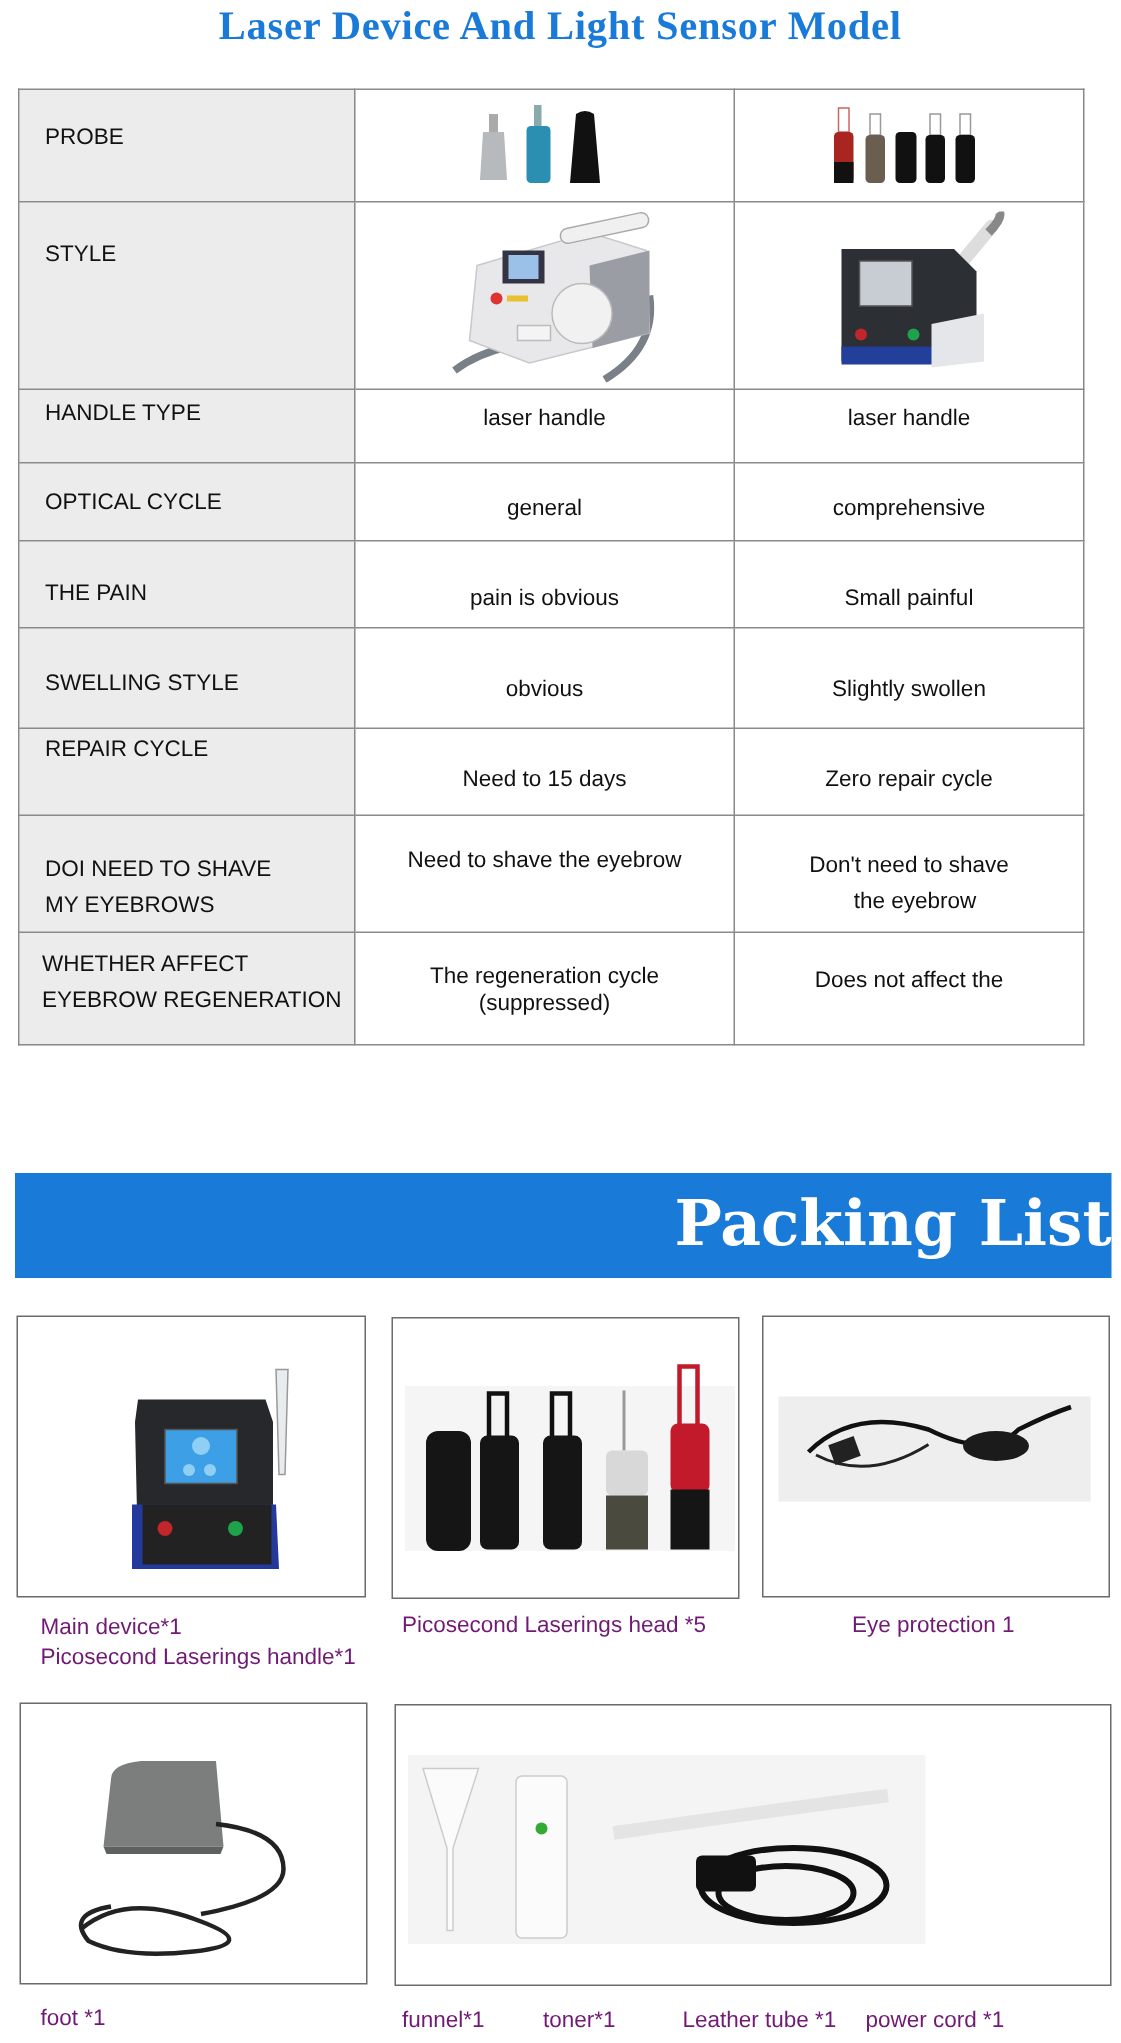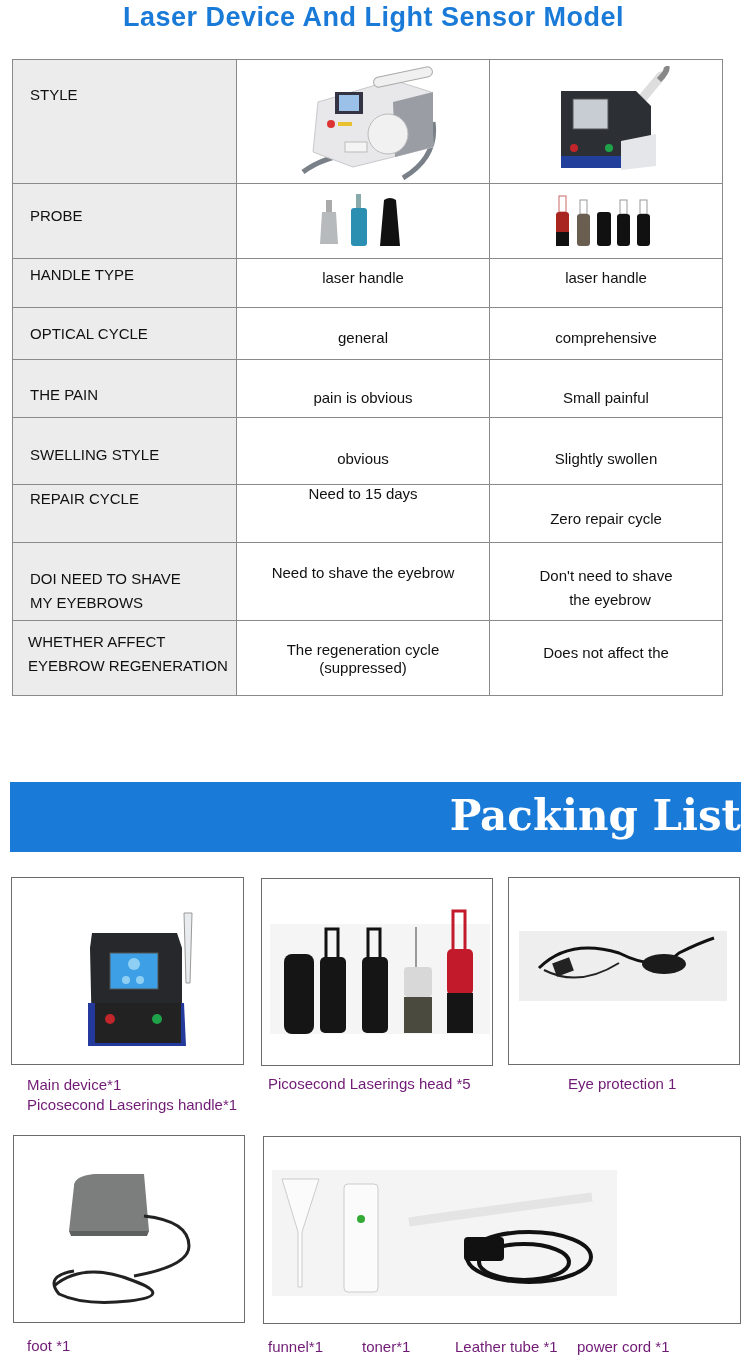--- a/index.html
+++ b/index.html
@@ -1,34 +1,60 @@
 <!DOCTYPE html>
 <html><head>
 <meta charset="utf-8">
 <style>
   * { box-sizing: border-box; margin: 0; padding: 0; }
   body { width: 747px; height: 1362px; background: #ffffff; font-family: "Liberation Sans", sans-serif; color: #111; position: relative; overflow: hidden; }
-  .title { position: absolute; top: 2px; left: 0; width: 747px; text-align: center; font-family: Liberation Sans, sans-serif; font-weight: bold; font-size: 27px; color: #1a7ad8; letter-spacing: 0.5px; }
+  .title { position: absolute; top: 2px; left: 0; width: 747px; text-align: center; font-family: Liberation Serif, serif; font-weight: bold; font-size: 27px; color: #1a7ad8; letter-spacing: 0.5px; }
   table.cmp { position: absolute; left: 12px; top: 59px; width: 711px; border-collapse: collapse; }
   table.cmp td { border: 1px solid #8a8a8a; font-size: 15px; vertical-align: top; }
   td.lbl { background: #ececec; width: 224px; font-size: 14px; padding-left: 17px; padding-top: 0; line-height: 24px; }
   td.val { text-align: center; width: 253px; }
   td.val2 { text-align: center; }
   .banner { position: absolute; left: 10px; top: 782px; width: 731px; height: 70px; background: #1a7ad8; color: #fff; text-align: right; font-family: "DejaVu Serif", serif; font-weight: bold; font-size: 42px; line-height: 68px; }
   .pk { position: absolute; border: 1px solid #6b6b6b; background: #fff; overflow: hidden; }
   .cap { position: absolute; font-size: 15px; color: #701a75; line-height: 20px; }
 </style>
 </head>
 <body>
 
 <div class="title">Laser Device And Light Sensor Model</div>
 
 <table class="cmp">
   <tbody>
-      <tr style="height:122px">
+      <tr style="height:75px">
+    <td class="lbl" style="padding-top:20px">PROBE</td>
+    <td class="val">
+      <svg width="90" height="60" viewBox="0 0 90 60" style="margin-top:8px">
+        <rect x="8" y="8" width="6" height="14" fill="#aaa"></rect>
+        <path d="M4 20 L18 20 L20 52 L2 52 Z" fill="#b7babd"></path>
+        <rect x="38" y="2" width="5" height="16" fill="#8aa"></rect>
+        <rect x="33" y="16" width="16" height="38" rx="3" fill="#2a8fb0"></rect>
+        <path d="M66 8 Q72 4 78 8 L82 54 L62 54 Z" fill="#111"></path>
+      </svg>
+    </td>
+    <td class="val2">
+      <svg width="110" height="60" viewBox="0 0 110 60" style="margin-top:8px">
+        <rect x="8" y="4" width="7" height="16" fill="none" stroke="#c66"></rect>
+        <rect x="5" y="20" width="13" height="34" rx="3" fill="#a82520"></rect>
+        <rect x="5" y="40" width="13" height="14" fill="#111"></rect>
+        <rect x="29" y="8" width="7" height="14" fill="none" stroke="#999"></rect>
+        <rect x="26" y="22" width="13" height="32" rx="3" fill="#6a5e50"></rect>
+        <rect x="46" y="20" width="14" height="34" rx="3" fill="#111"></rect>
+        <rect x="69" y="8" width="7" height="14" fill="none" stroke="#999"></rect>
+        <rect x="66" y="22" width="13" height="32" rx="3" fill="#111"></rect>
+        <rect x="89" y="8" width="7" height="14" fill="none" stroke="#999"></rect>
+        <rect x="86" y="22" width="13" height="32" rx="3" fill="#111"></rect>
+      </svg>
+    </td>
+  </tr>
+  <tr style="height:122px">
     <td class="lbl" style="padding-top:23px">STYLE</td>
     <td class="val">
       <svg width="160" height="118" viewBox="0 0 160 118" style="margin-top:2px">
         <path d="M20 110 Q40 95 70 92" stroke="#7a8088" stroke-width="5" fill="none"></path>
         <path d="M150 60 Q155 95 120 116" stroke="#7a8088" stroke-width="5" fill="none"></path>
         <path d="M35 40 L110 18 L148 30 L150 85 L70 105 L30 90 Z" fill="#e8e8ea" stroke="#c8c8cc"></path>
         <path d="M110 40 L150 30 L150 85 L112 95 Z" fill="#9a9ea4"></path>
         <circle cx="105" cy="72" r="20" fill="#f1f1f1" stroke="#bbb"></circle>
         <rect x="52" y="30" width="28" height="22" fill="#334"></rect>
         <rect x="56" y="33" width="20" height="16" fill="#9bc1e8"></rect>
@@ -44,46 +70,20 @@
         <path d="M118 14 Q128 4 125 0" stroke="#888" stroke-width="6" fill="none"></path>
         <path d="M20 25 L95 25 L110 40 L110 100 L20 100 Z" fill="#2c2f34"></path>
         <rect x="32" y="33" width="35" height="30" fill="#c8cdd4" stroke="#555"></rect>
         <rect x="20" y="90" width="70" height="12" fill="#223f9c"></rect>
         <path d="M80 75 L115 68 L115 100 L80 104 Z" fill="#e4e6ea"></path>
         <circle cx="33" cy="82" r="4" fill="#c0262a"></circle>
         <circle cx="68" cy="82" r="4" fill="#1fa34a"></circle>
       </svg>
     </td>
   </tr>
-  <tr style="height:75px">
-    <td class="lbl" style="padding-top:20px">PROBE</td>
-    <td class="val">
-      <svg width="90" height="60" viewBox="0 0 90 60" style="margin-top:8px">
-        <rect x="8" y="8" width="6" height="14" fill="#aaa"></rect>
-        <path d="M4 20 L18 20 L20 52 L2 52 Z" fill="#b7babd"></path>
-        <rect x="38" y="2" width="5" height="16" fill="#8aa"></rect>
-        <rect x="33" y="16" width="16" height="38" rx="3" fill="#2a8fb0"></rect>
-        <path d="M66 8 Q72 4 78 8 L82 54 L62 54 Z" fill="#111"></path>
-      </svg>
-    </td>
-    <td class="val2">
-      <svg width="110" height="60" viewBox="0 0 110 60" style="margin-top:8px">
-        <rect x="8" y="4" width="7" height="16" fill="none" stroke="#c66"></rect>
-        <rect x="5" y="20" width="13" height="34" rx="3" fill="#a82520"></rect>
-        <rect x="5" y="40" width="13" height="14" fill="#111"></rect>
-        <rect x="29" y="8" width="7" height="14" fill="none" stroke="#999"></rect>
-        <rect x="26" y="22" width="13" height="32" rx="3" fill="#6a5e50"></rect>
-        <rect x="46" y="20" width="14" height="34" rx="3" fill="#111"></rect>
-        <rect x="69" y="8" width="7" height="14" fill="none" stroke="#999"></rect>
-        <rect x="66" y="22" width="13" height="32" rx="3" fill="#111"></rect>
-        <rect x="89" y="8" width="7" height="14" fill="none" stroke="#999"></rect>
-        <rect x="86" y="22" width="13" height="32" rx="3" fill="#111"></rect>
-      </svg>
-    </td>
-  </tr>
   <tr style="height:49px">
     <td class="lbl" style="padding-top:4px">HANDLE TYPE</td>
     <td class="val" style="padding-top:10px">laser handle</td>
     <td class="val2" style="padding-top:10px">laser handle</td>
   </tr>
   <tr style="height:52px">
     <td class="lbl" style="padding-top:14px">OPTICAL CYCLE</td>
     <td class="val" style="padding-top:21px">general</td>
     <td class="val2" style="padding-top:21px">comprehensive</td>
   </tr>
@@ -92,21 +92,21 @@
     <td class="val" style="padding-top:29px">pain is obvious</td>
     <td class="val2" style="padding-top:29px">Small painful</td>
   </tr>
   <tr style="height:67px">
     <td class="lbl" style="padding-top:25px">SWELLING STYLE</td>
     <td class="val" style="padding-top:32px">obvious</td>
     <td class="val2" style="padding-top:32px">Slightly swollen</td>
   </tr>
   <tr style="height:58px">
     <td class="lbl" style="padding-top:2px">REPAIR CYCLE</td>
-    <td class="val" style="">Need to 15 days</td>
+    <td class="val" style="padding-top:25px">Need to 15 days</td>
     <td class="val2" style="padding-top:25px">Zero repair cycle</td>
   </tr>
   <tr style="height:78px">
     <td class="lbl" style="padding-top:24px">
       <div>DOI NEED TO SHAVE</div>
       <div>MY EYEBROWS</div>
     </td>
     <td class="val" style="padding-top:21px">Need to shave the eyebrow</td>
     <td class="val2" style="padding-top:21px;line-height:24px">
       <div>Don't need to shave</div>

